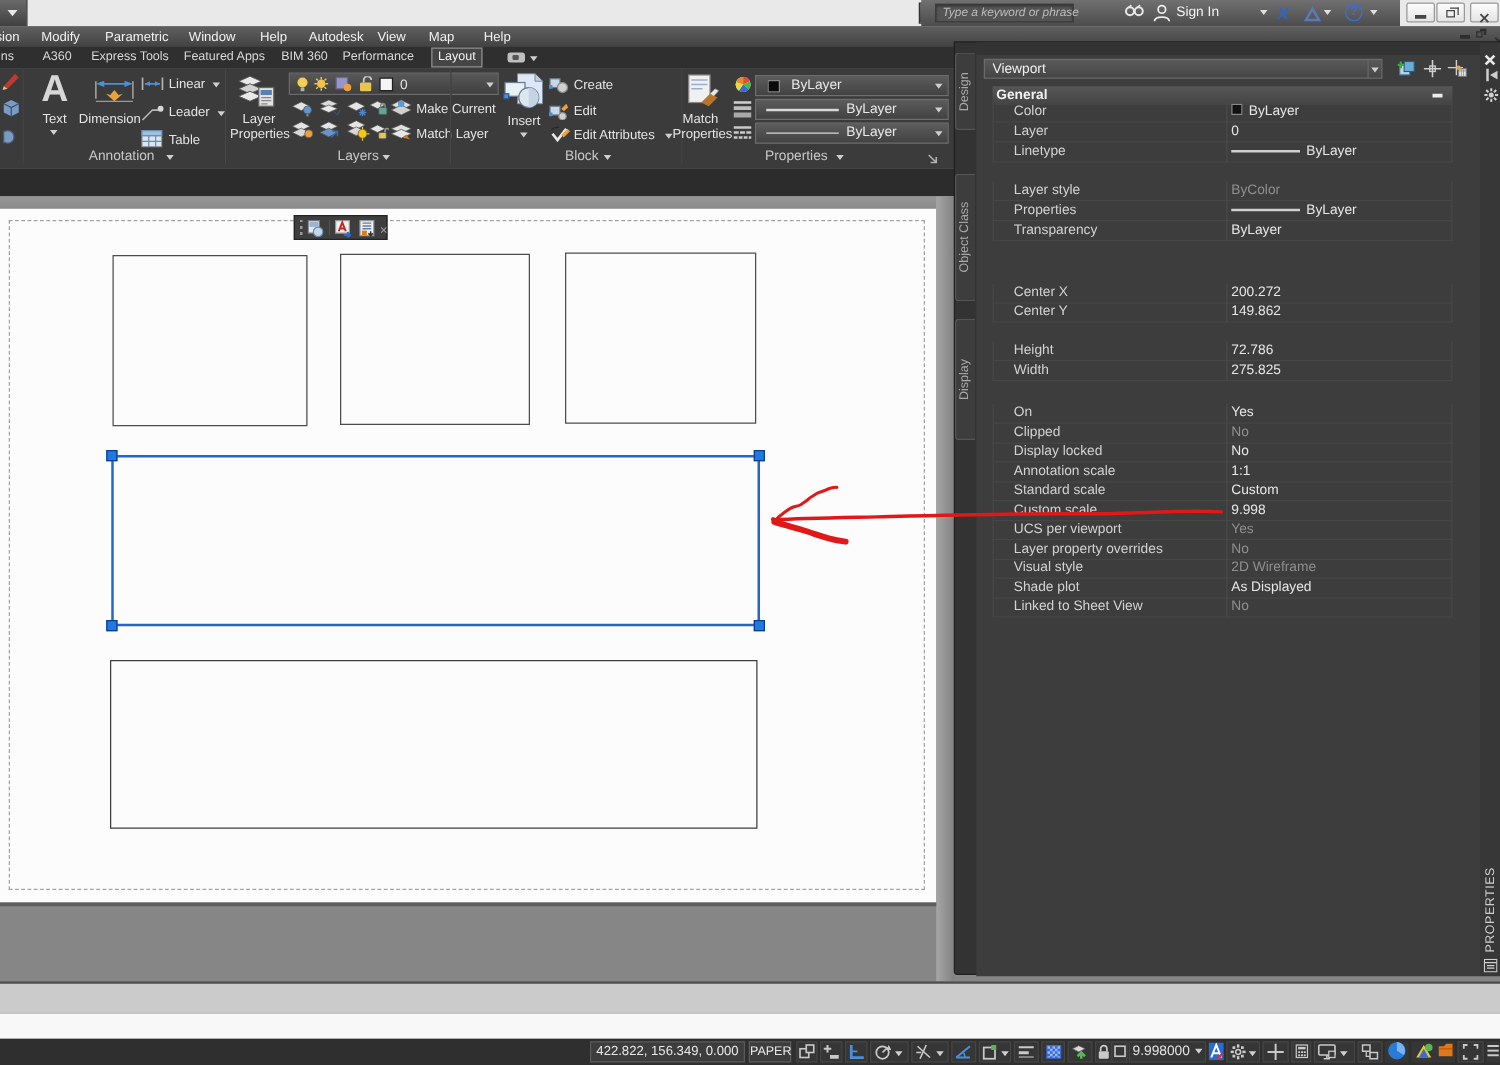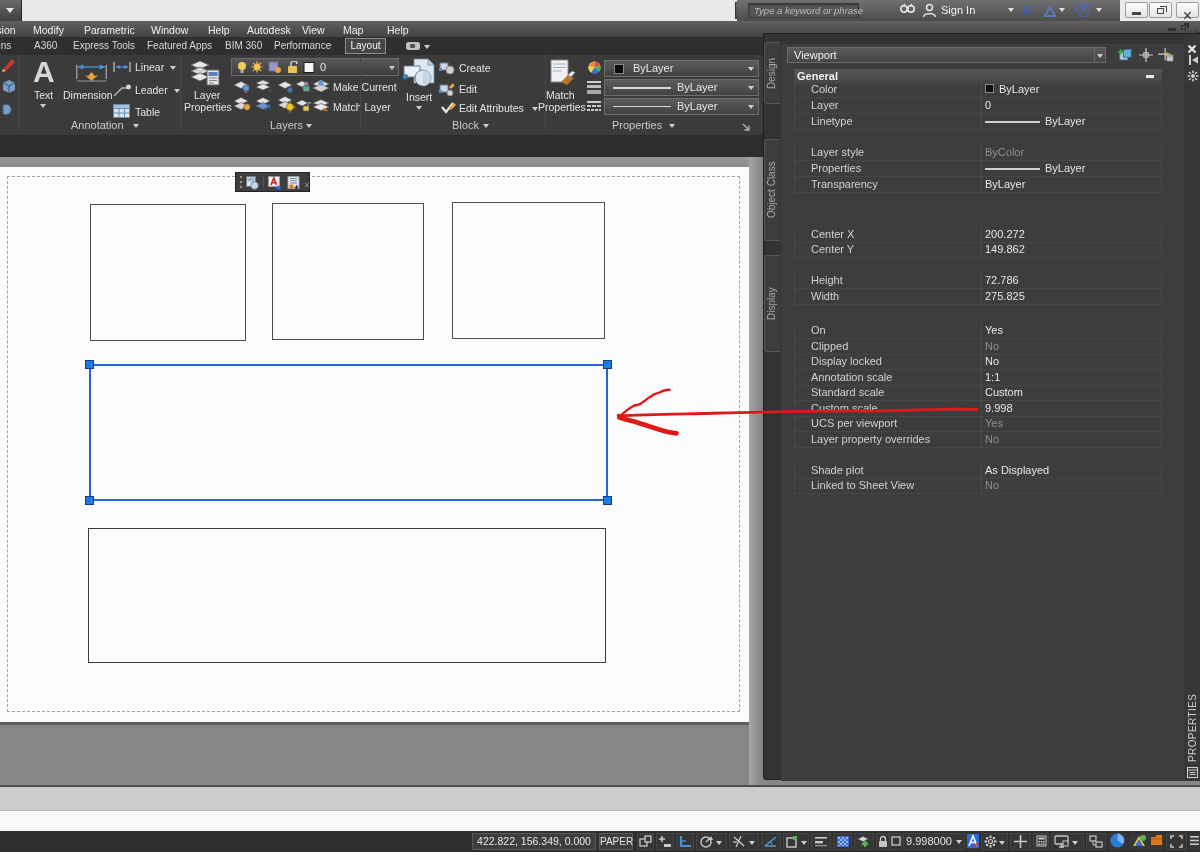--- a/index.html
+++ b/index.html
@@ -640,20 +640,25 @@
       <div class="prow" style="top:382px;">
           <div class="vline"></div>
           <div class="plab">UCS per viewport</div>
           <div class="pval gray">Yes</div>
         </div>
       <div class="prow" style="top:398px;">
           <div class="vline"></div>
           <div class="plab">Layer property overrides</div>
           <div class="pval gray">No</div>
         </div>
+      <div class="prow" style="top:413px;">
+          <div class="vline"></div>
+          <div class="plab">Visual style</div>
+          <div class="pval gray">2D Wireframe</div>
+        </div>
       <div class="prow" style="top:429px;">
           <div class="vline"></div>
           <div class="plab">Shade plot</div>
           <div class="pval">As Displayed</div>
         </div>
       <div class="prow" style="top:444px;">
           <div class="vline"></div>
           <div class="plab">Linked to Sheet View</div>
           <div class="pval gray">No</div>
         </div>

